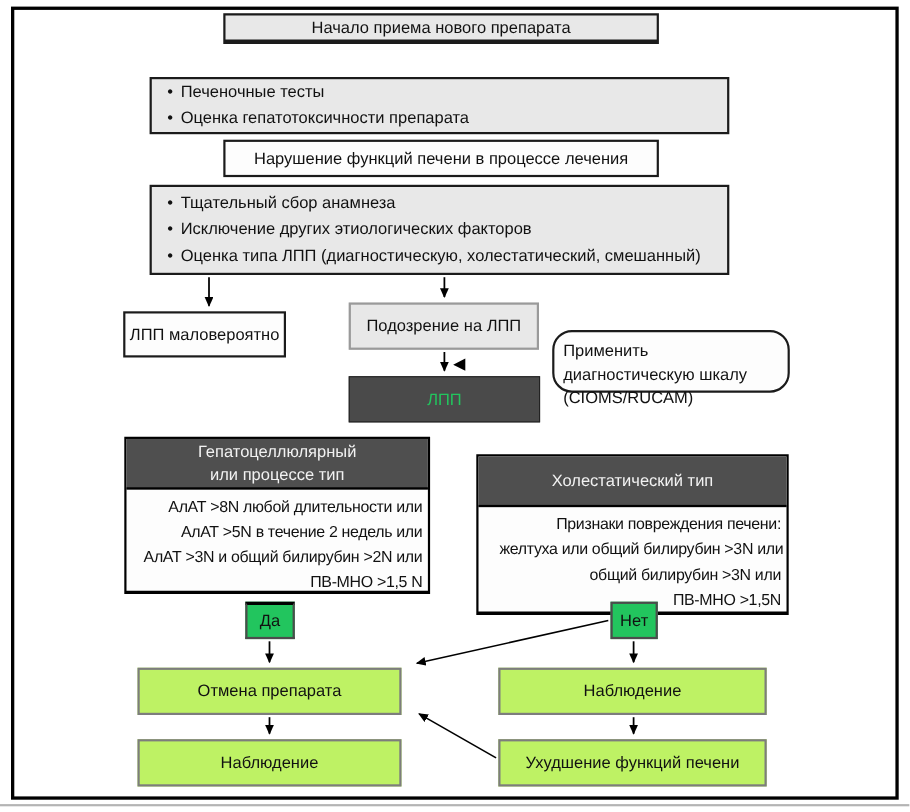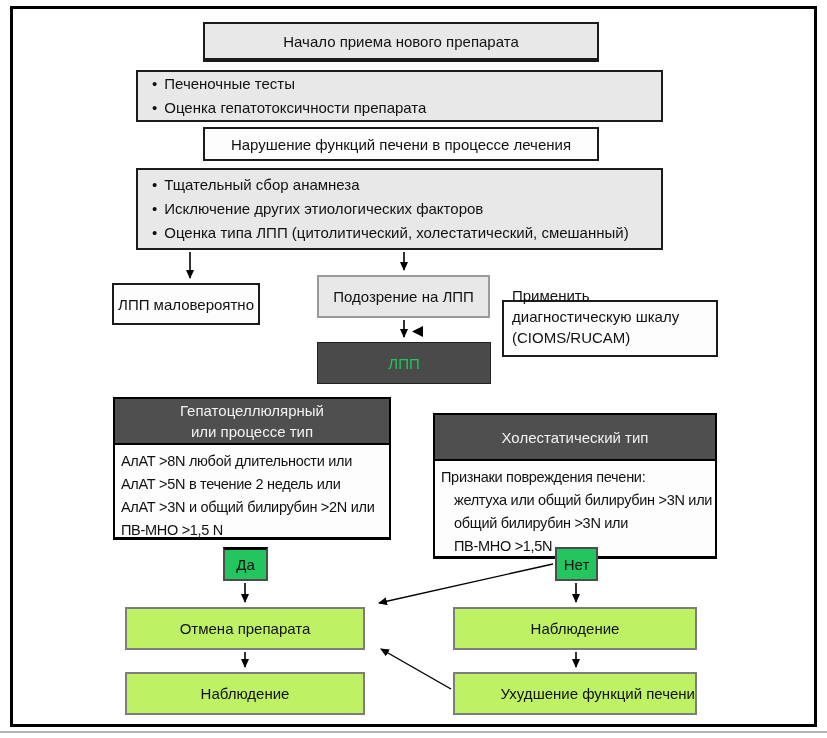--- a/index.html
+++ b/index.html
@@ -53,25 +53,26 @@
     color: #22c55e;
   }
   .bar {
     background: #bef264;
     border: 2px solid #7d7d7d;
     font-size: 15px;
   }
   .small-decision { background: #22c55e; border: 2px solid #4c4c4c; }
   .decision-yes { border-top: 3px solid #000; }
   .note {
-    align-items: flex-end;
+    align-items: flex-start;
     justify-content: flex-start;
     text-align: left;
     padding: 7px 8px;
     line-height: 21px;
+    border-radius: 18px;
   }
   .criteria {
     position: absolute;
     border: 2px solid #000;
     border-bottom-width: 3px;
     background: #fdfdfd;
     display: flex;
     flex-direction: column;
   }
   .criteria-header {
@@ -85,34 +86,34 @@
     font-size: 15px;
     border-bottom: 2px solid #000;
     flex: 0 0 46px;
   }
   .criteria-body {
     flex: 1 1 auto;
     padding: 5px 5px 4px 6px;
     font-size: 14.5px;
     letter-spacing: -0.3px;
     line-height: 23px;
-    text-align: left;
+    text-align: right;
     white-space: nowrap;
   }
   .criteria-body .indented { padding-left: 13px; }
   .criteria-body div { display: block; }
   .arrows { position: absolute; left: 0; top: 0; pointer-events: none; }
 </style>
 </head>
 <body>
 
 <div class="page">
   <div class="frame"></div>
 
-  <div class="box gray thick-bottom" style="left:203px; top:22px; width:396px; height:40px;">
+  <div class="box gray thick-bottom" style="left:203px; top:12px; width:396px; height:28px;">
     <span>Начало приема нового препарата</span>
   </div>
 
   <div class="box gray bullets" style="left:136px; top:70px; width:527px; height:52px;">
     <div class="bullet-line">
       <span class="bullet-glyph">•</span>
       <span>Печеночные тесты</span>
     </div>
     <div class="bullet-line">
       <span class="bullet-glyph">•</span>
@@ -128,21 +129,21 @@
     <div class="bullet-line">
       <span class="bullet-glyph">•</span>
       <span>Тщательный сбор анамнеза</span>
     </div>
     <div class="bullet-line">
       <span class="bullet-glyph">•</span>
       <span>Исключение других этиологических факторов</span>
     </div>
     <div class="bullet-line">
       <span class="bullet-glyph">•</span>
-      <span>Оценка типа ЛПП (цитолитический, холестатический, смешанный)</span>
+      <span>Оценка типа ЛПП (диагностическую, холестатический, смешанный)</span>
     </div>
   </div>
 
   <div class="box white" style="left:112px; top:283px; width:148px; height:42px;">
     <span>ЛПП маловероятно</span>
   </div>
 
   <div class="box gray soft-border" style="left:317px; top:275px; width:173px; height:43px;">
     <span>Подозрение на ЛПП</span>
   </div>
@@ -193,21 +194,21 @@
   </div>
 
   <div class="box bar" style="left:453px; top:607px; width:244px; height:43px;">
     <span>Наблюдение</span>
   </div>
 
   <div class="box bar" style="left:125px; top:672px; width:240px; height:43px;">
     <span>Наблюдение</span>
   </div>
 
-  <div class="box bar" style="left:453px; top:672px; width:244px; height:43px;justify-content:flex-end;">
+  <div class="box bar" style="left:453px; top:672px; width:244px; height:43px;">
     <span>Ухудшение функций печени</span>
   </div>
 
   <svg class="arrows" width="827" height="738">
     <defs>
       <marker id="ah" markerWidth="11" markerHeight="10" refX="8" refY="4" orient="auto" markerUnits="userSpaceOnUse">
         <path d="M0,0 L9,4 L0,8 z" fill="#000"></path>
       </marker>
     </defs>
 

